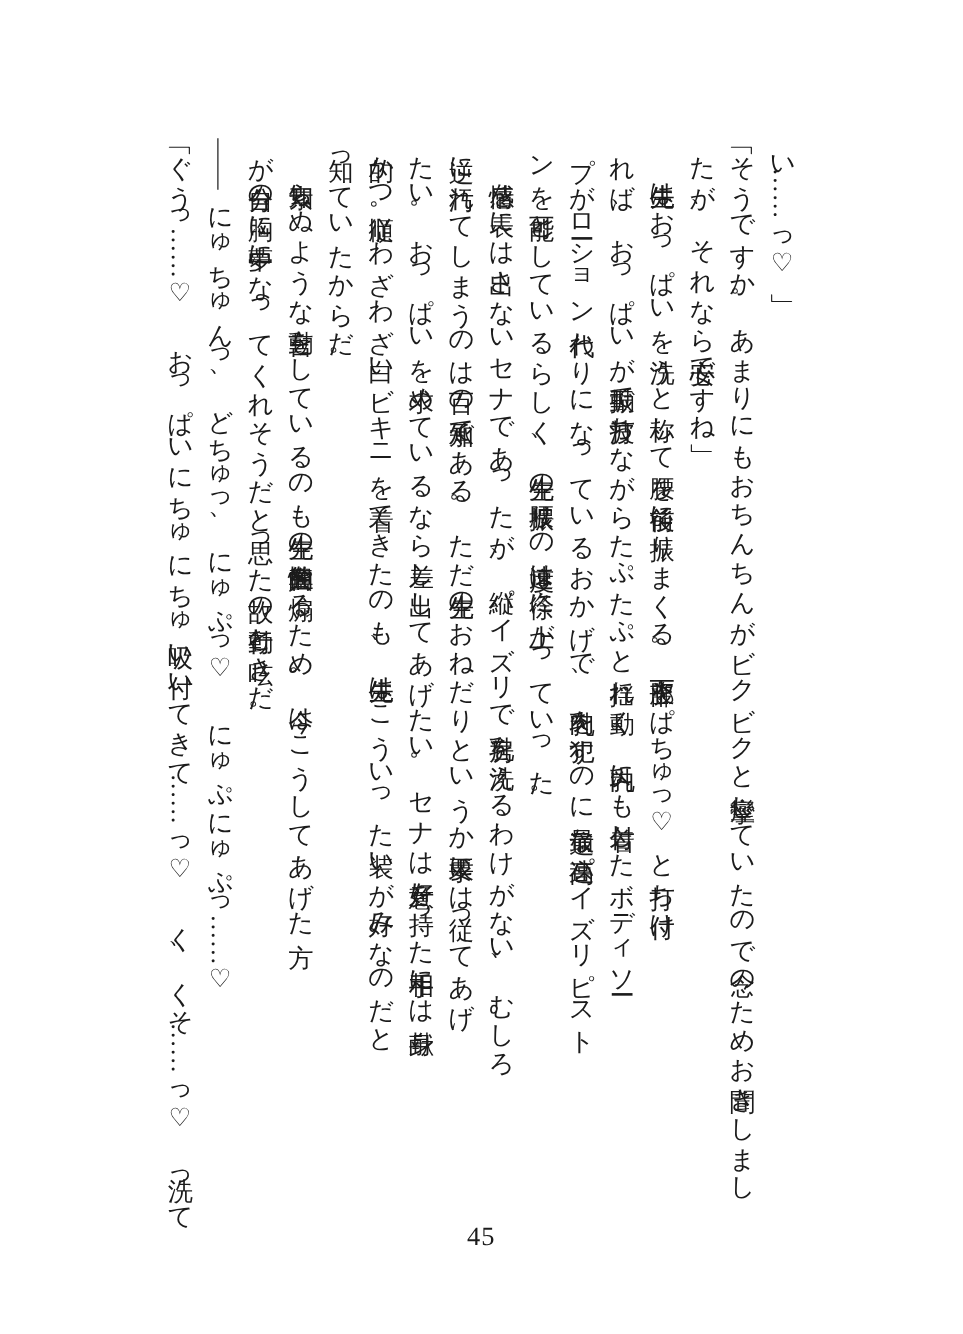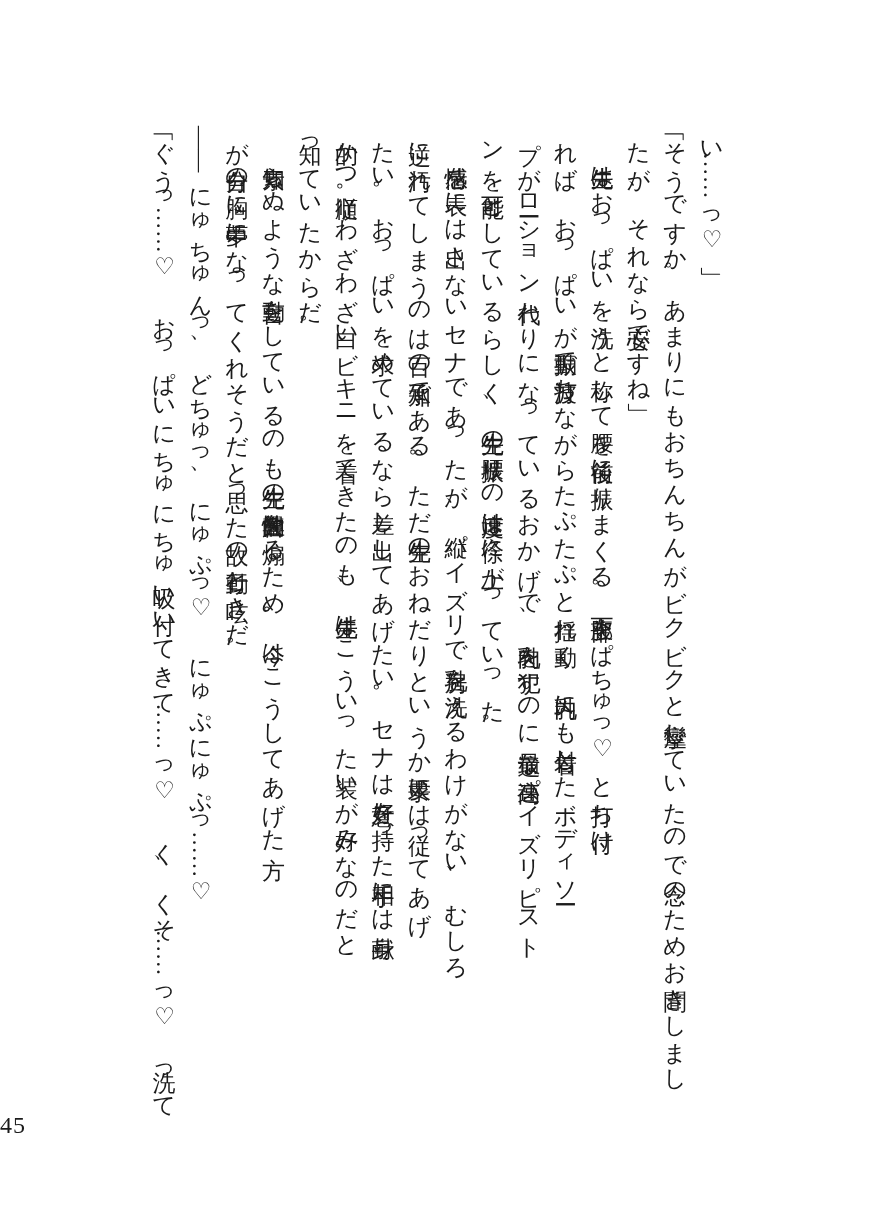--- a/index.html
+++ b/index.html
@@ -32,20 +32,21 @@
     white-space: nowrap;
   }
   .tcol.indent {
     text-indent: 23px;
   }
   .page-number {
     position: absolute;
     top: 1112px;
     left: 0;
     right: 0;
+    text-align: center;
     font-size: 24px;
     letter-spacing: 1px;
     color: #1b1b1b;
   }
 </style>
 </head>
 <body>
 
 <div class="page">
 

